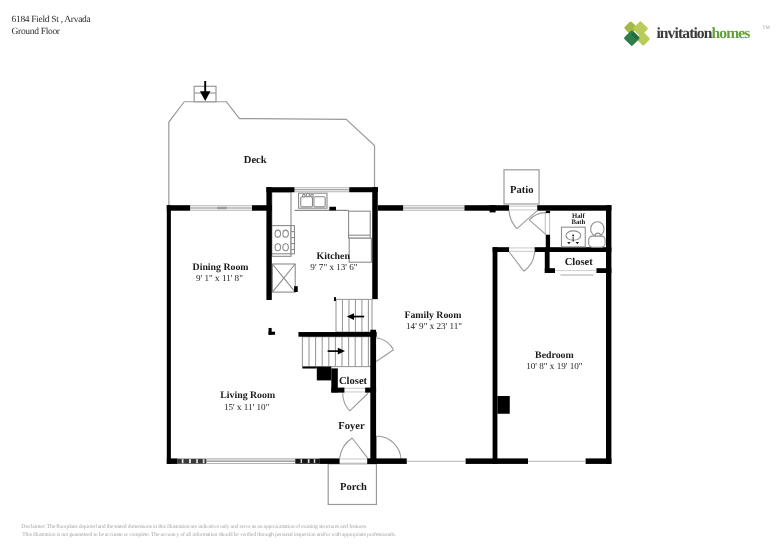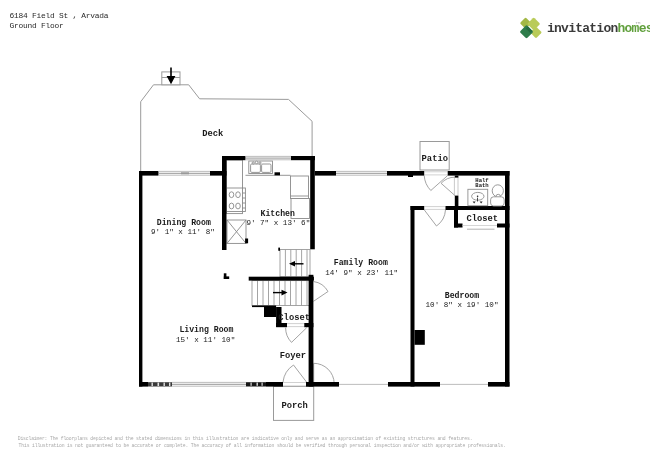--- a/index.html
+++ b/index.html
@@ -1,17 +1,17 @@
 <!DOCTYPE html>
 <html><head>
 <meta charset="utf-8">
 <style>
   html,body{margin:0;padding:0;background:#fff;}
   #page{position:relative;width:650px;height:460px;background:#fff;overflow:hidden;
-        font-family:Liberation Mono, monospace;}
+        font-family:Liberation Serif, serif;}
   svg{position:absolute;left:0;top:0;}
 </style>
 </head>
 <body>
 <div id="page">
 <svg width="650" height="460" viewBox="0 0 650 460">
 
   <text x="9.6" y="18" font-size="7.9" fill="#2a2a2a" letter-spacing="-0.25">6184 Field St , Arvada</text>
   <text x="9.6" y="28.3" font-size="7.9" fill="#2a2a2a" letter-spacing="-0.25">Ground Floor</text>
 

